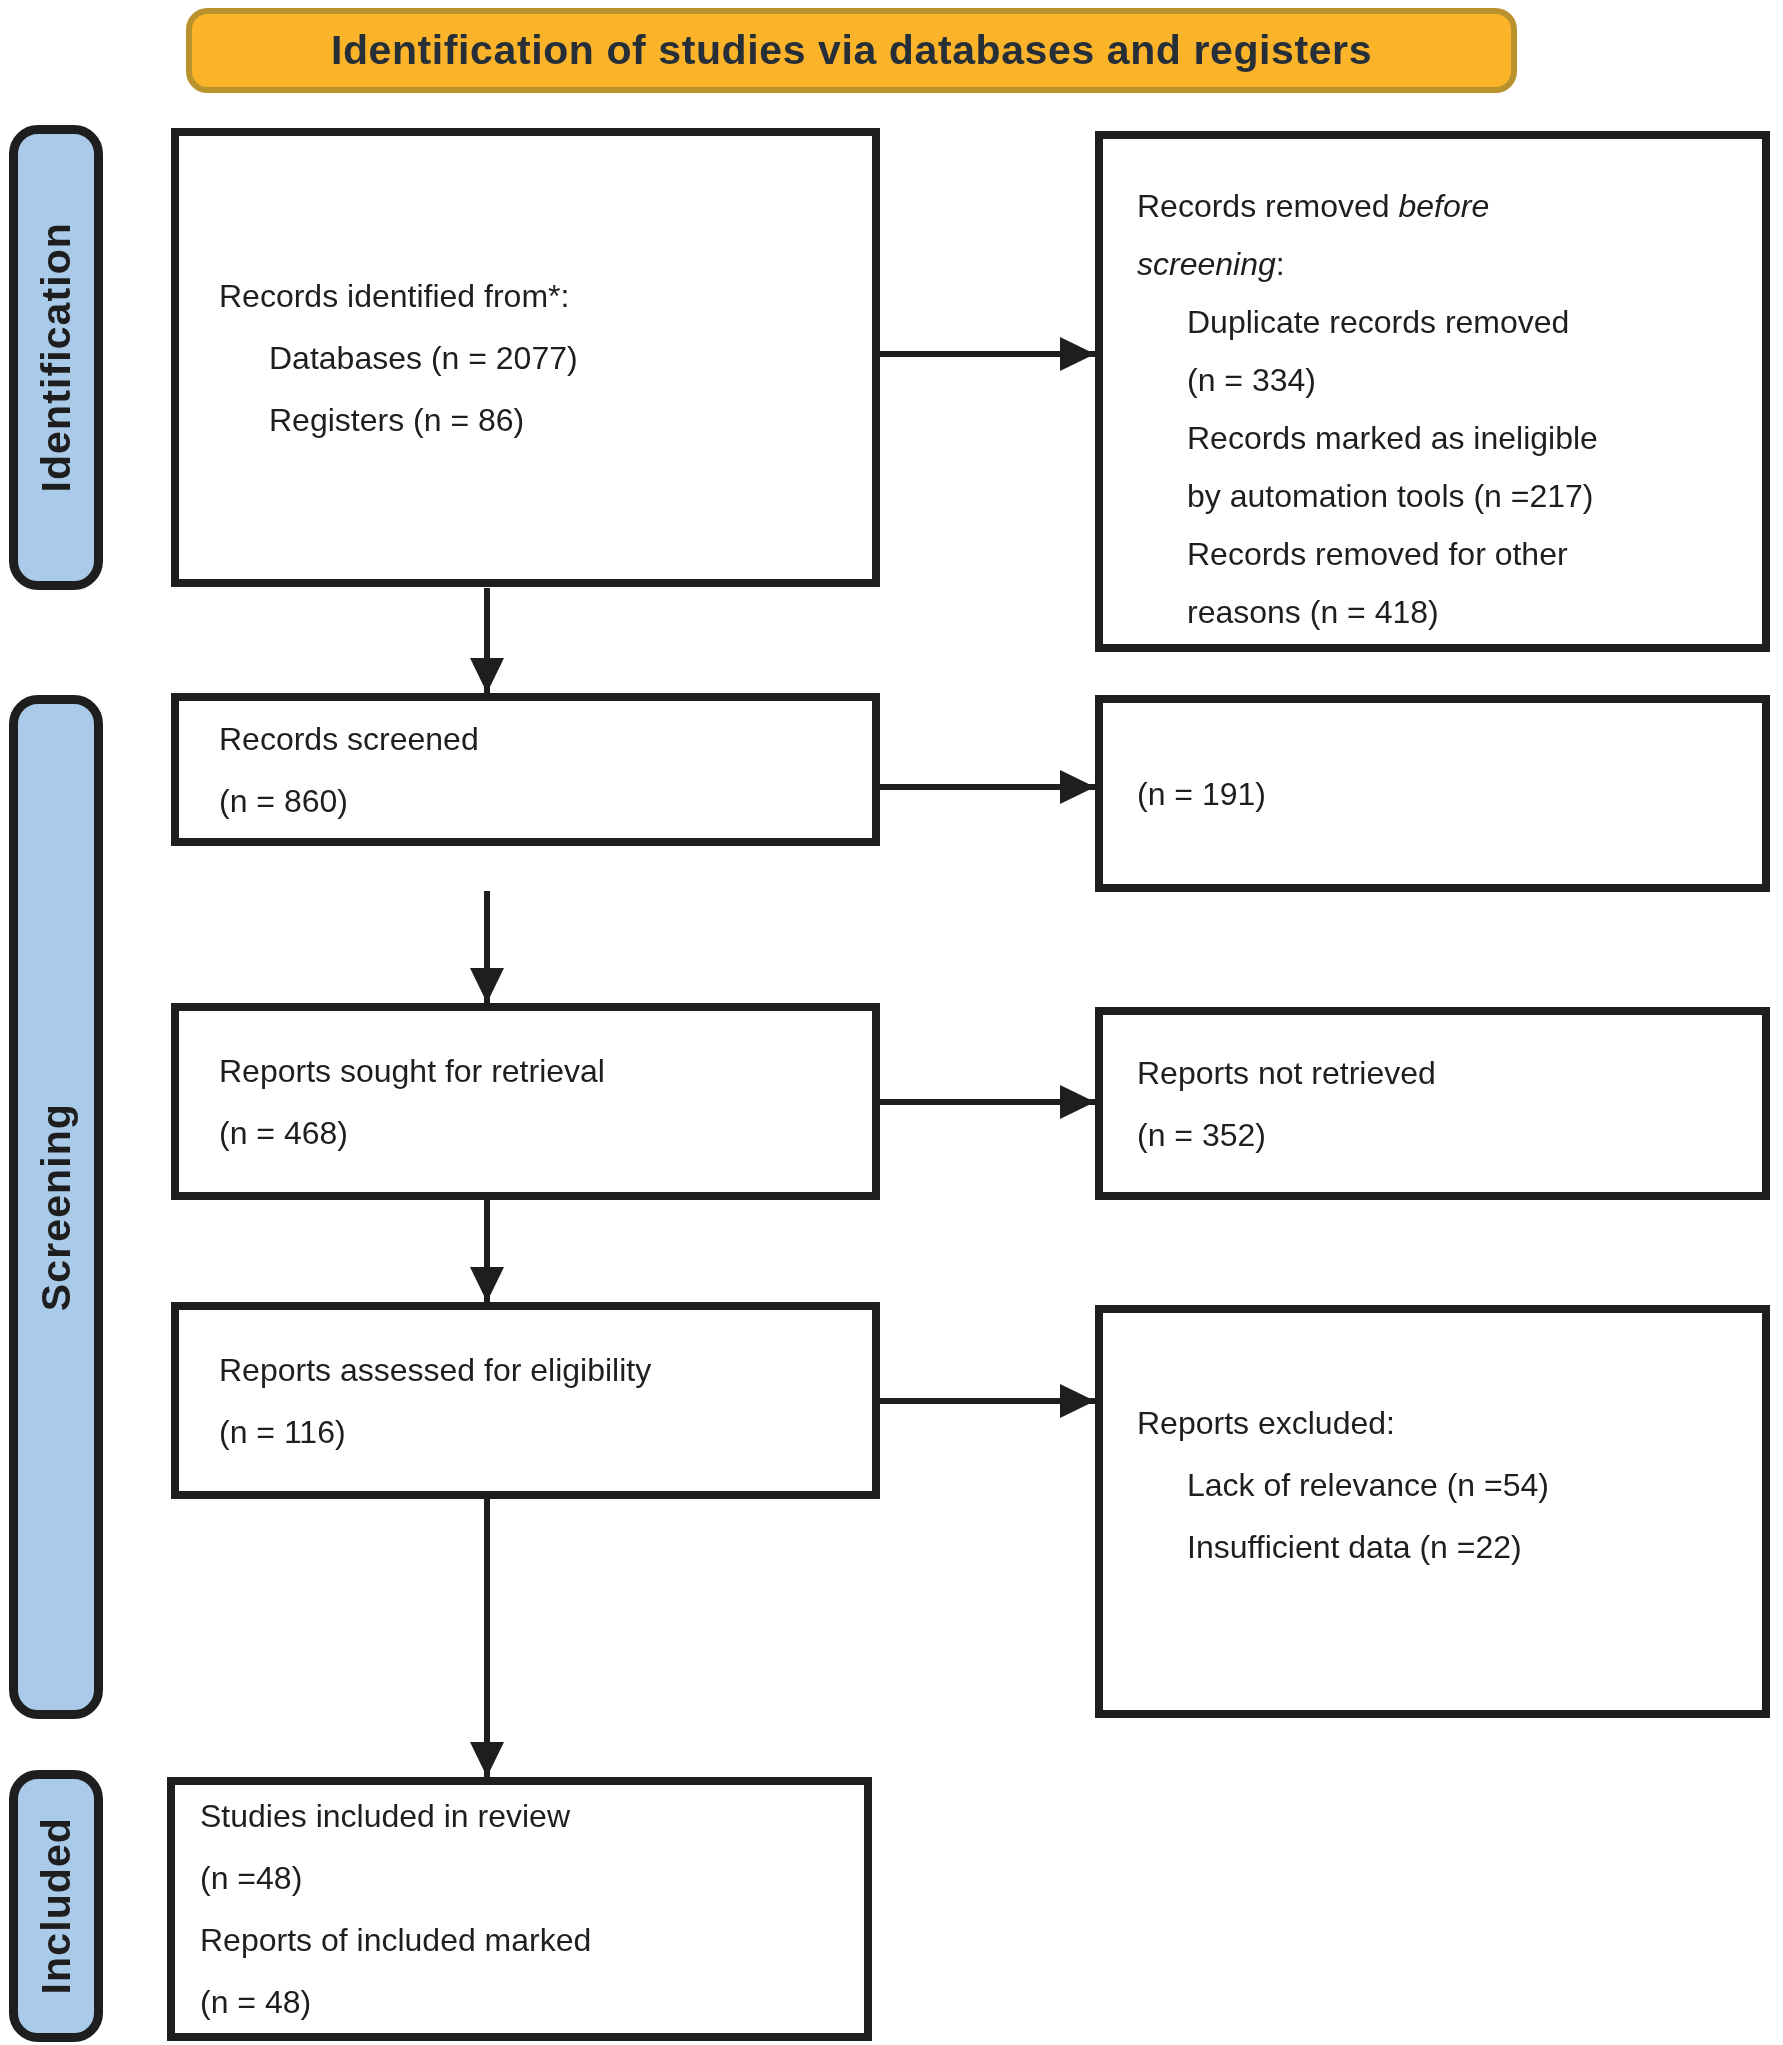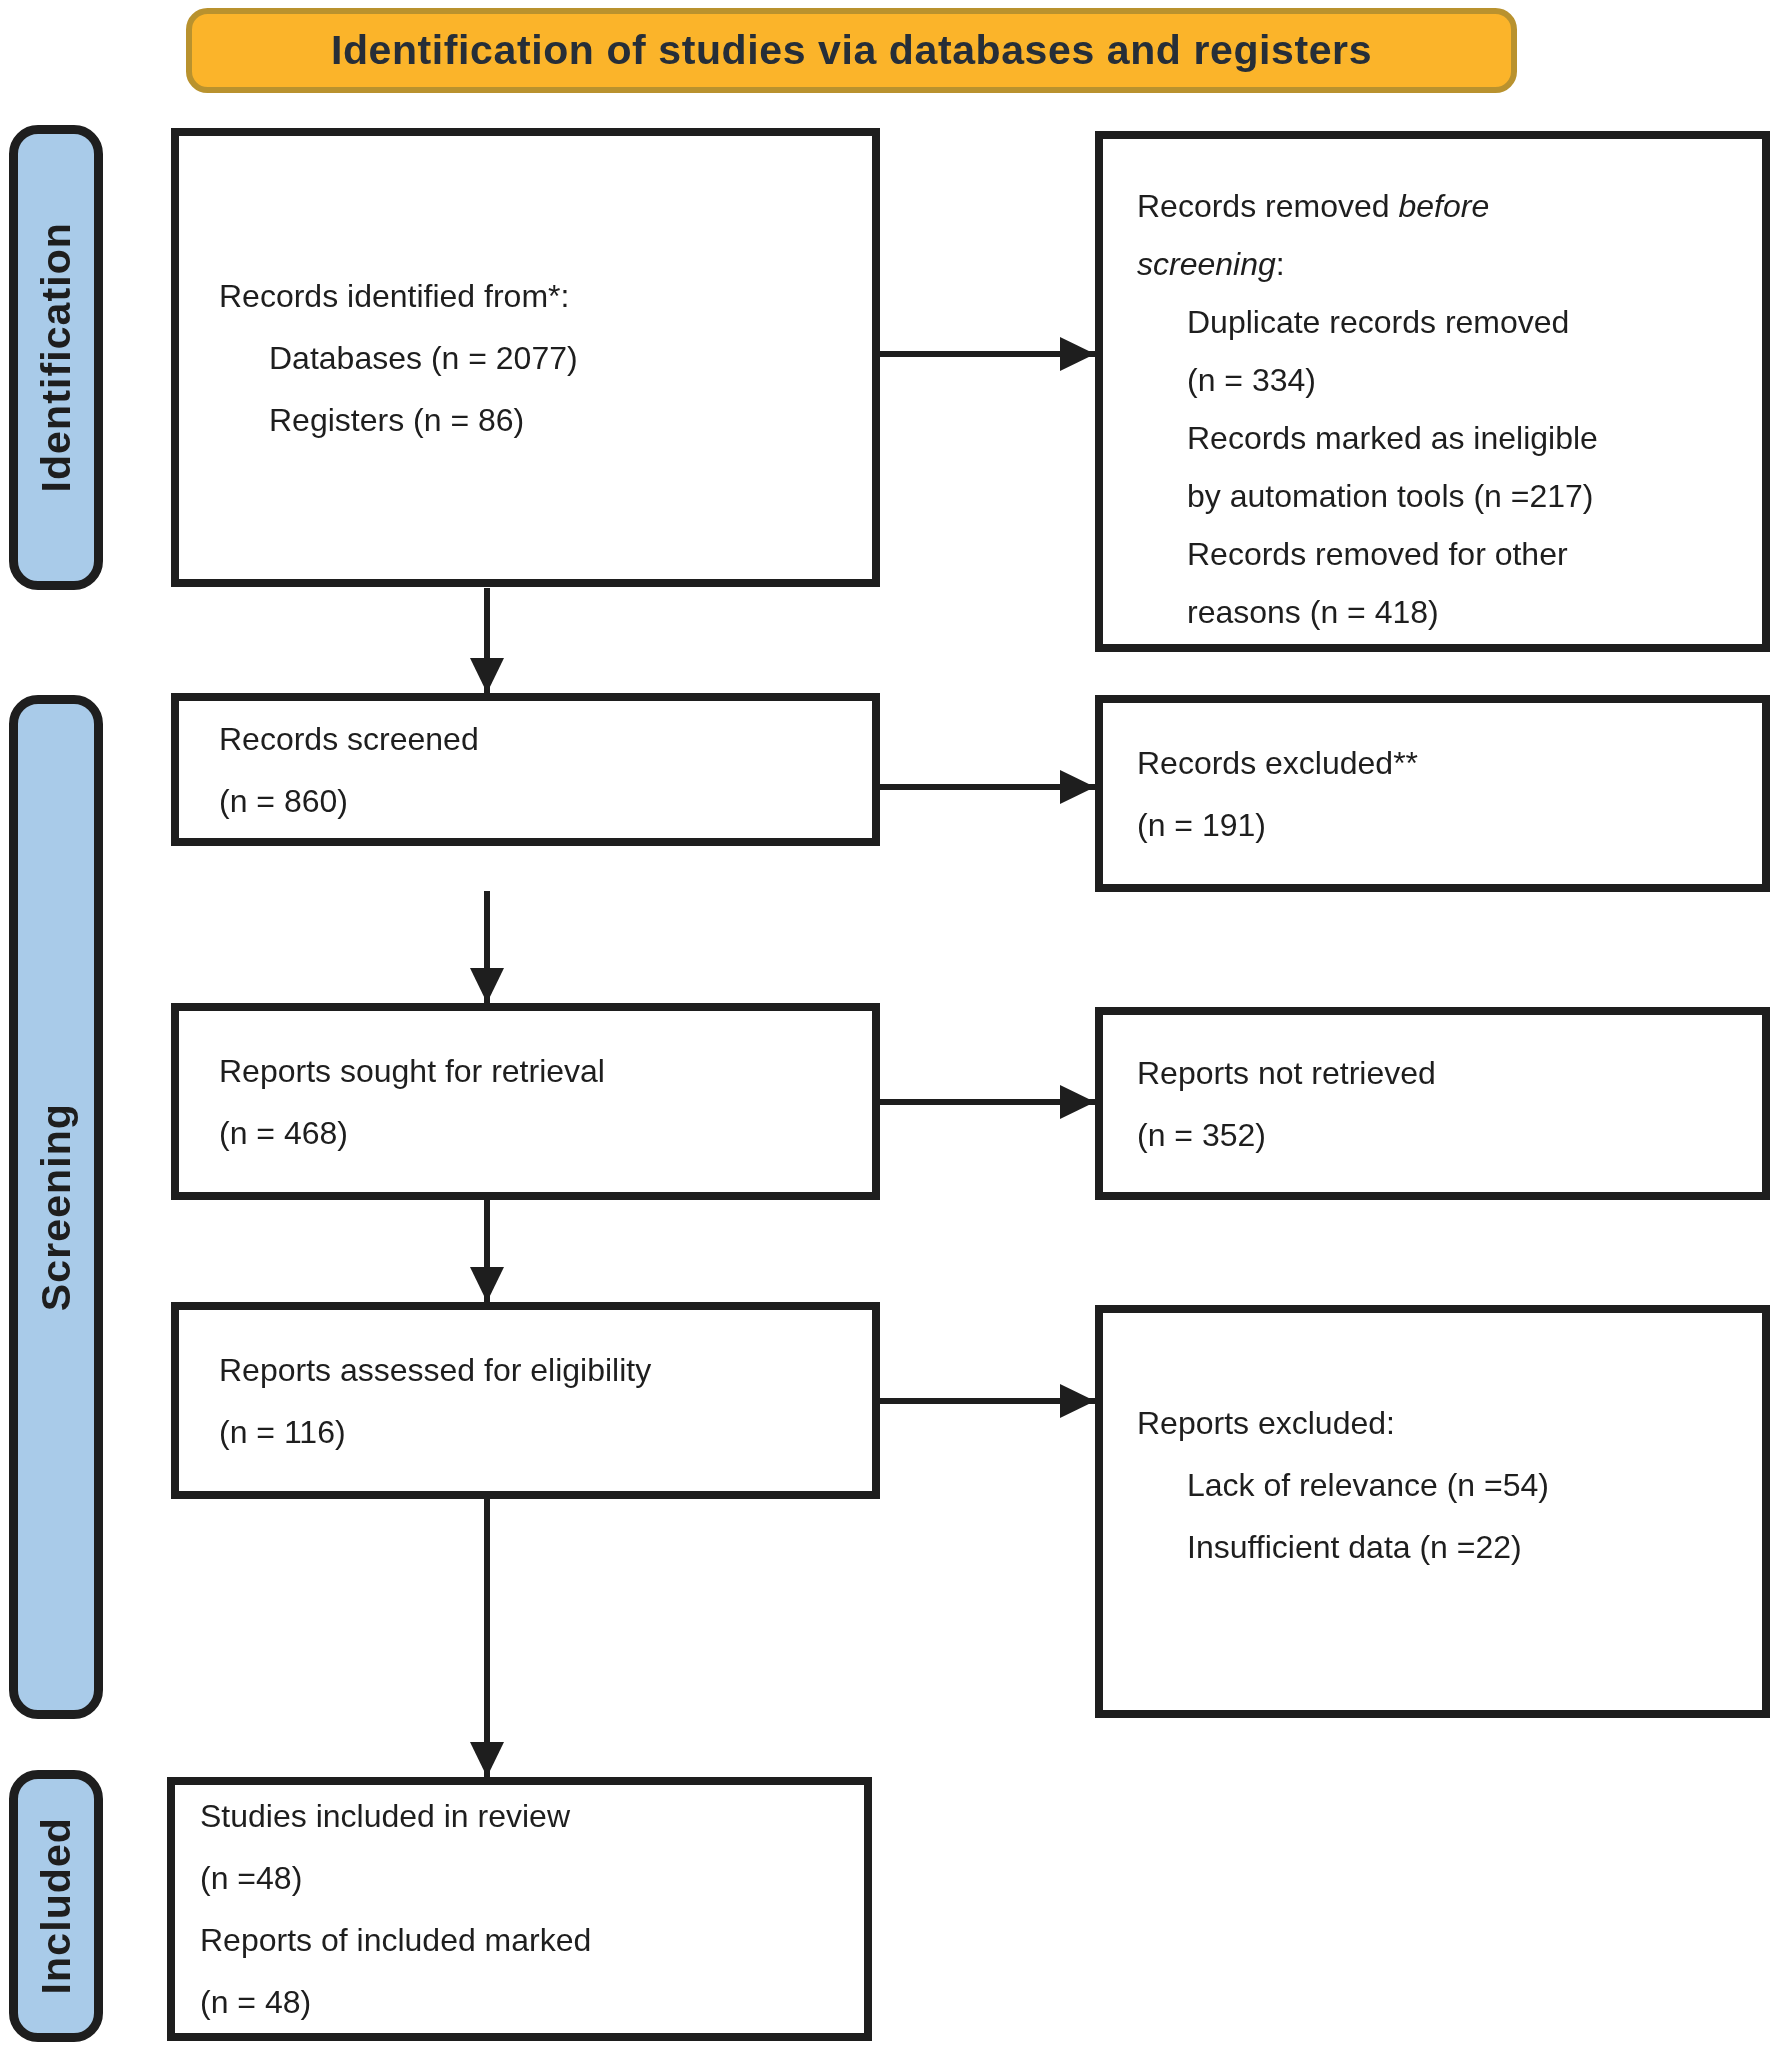--- a/index.html
+++ b/index.html
@@ -129,21 +129,20 @@
     <div class="line"><span class="it">screening</span><span>:</span></div>
     <div class="line ind">Duplicate records removed</div>
     <div class="line ind">(n = 334)</div>
     <div class="line ind">Records marked as ineligible</div>
     <div class="line ind">by automation tools (n =217)</div>
     <div class="line ind">Records removed for other</div>
     <div class="line ind">reasons (n = 418)</div>
   </div>
 
   <div class="box right-col box-excluded">
-    <div class="line">Records excluded**</div>
     <div class="line">(n = 191)</div>
   </div>
 
   <div class="box right-col box-notretrieved">
     <div class="line">Reports not retrieved</div>
     <div class="line">(n = 352)</div>
   </div>
 
   <div class="box right-col top-align box-reportsexcluded">
     <div class="line">Reports excluded:</div>

